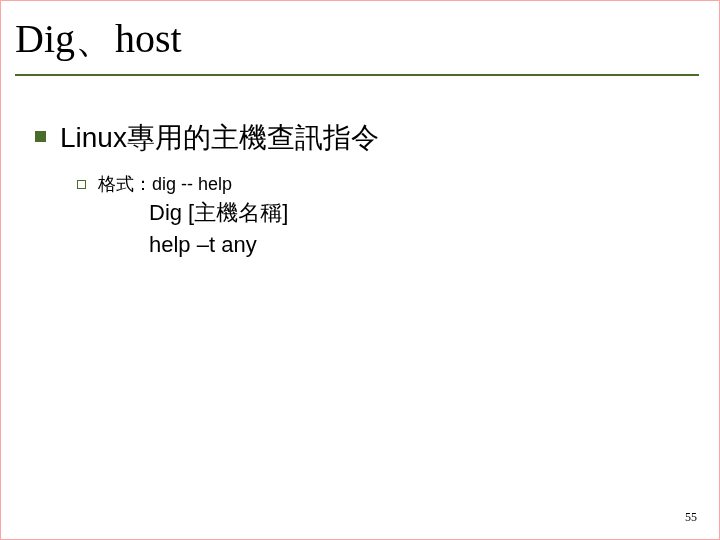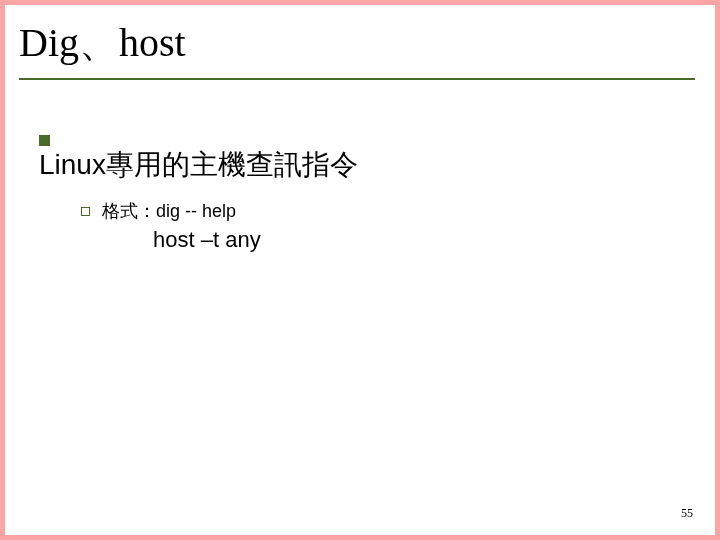--- a/index.html
+++ b/index.html
@@ -10,21 +10,21 @@
     background: #fff;
     font-family: "Times New Roman", serif;
     position: relative;
     box-sizing: border-box;
   }
   .slide {
     width: 720px;
     height: 540px;
     position: relative;
     box-sizing: border-box;
-    border: 5px solid #fca5a5;
+    border: 1px solid #fca5a5;
   }
   .title-wrap {
     position: absolute;
     left: 14px;
     top: 10px;
     right: 20px;
   }
   .title {
     font-size: 40px;
     color: #000;
@@ -40,21 +40,20 @@
     position: absolute;
     left: 34px;
     top: 118px;
     right: 40px;
     font-family: Arial, "Microsoft JhengHei", "PMingLiU", sans-serif;
   }
   .level1 {
     display: flex;
     align-items: flex-start;
     margin-bottom: 14px;
-    flex-direction: column;
   }
   .bullet-sq {
     width: 11px;
     height: 11px;
     background: #4a6b2a;
     flex: none;
     margin-top: 12px;
     margin-right: 14px;
   }
   .level1-text {
@@ -114,22 +113,23 @@
       <div class="bullet-sq"></div>
       <div class="level1-text">Linux專用的主機查訊指令</div>
     </div>
 
     <div class="level2-block">
 
       <div class="level2">
         <div class="bullet-hollow"></div>
         <div class="level2-text">格式：dig -- help</div>
       </div>
+      <div class="cont-line">Dig [主機名稱]</div>
 
-      <div class="cont-line">host –t any</div>
+      <div class="cont-line">help –t any</div>
 
     </div>
 
   </div>
 
   <div class="page-num">55</div>
 
 </div>
 
 </body></html>

